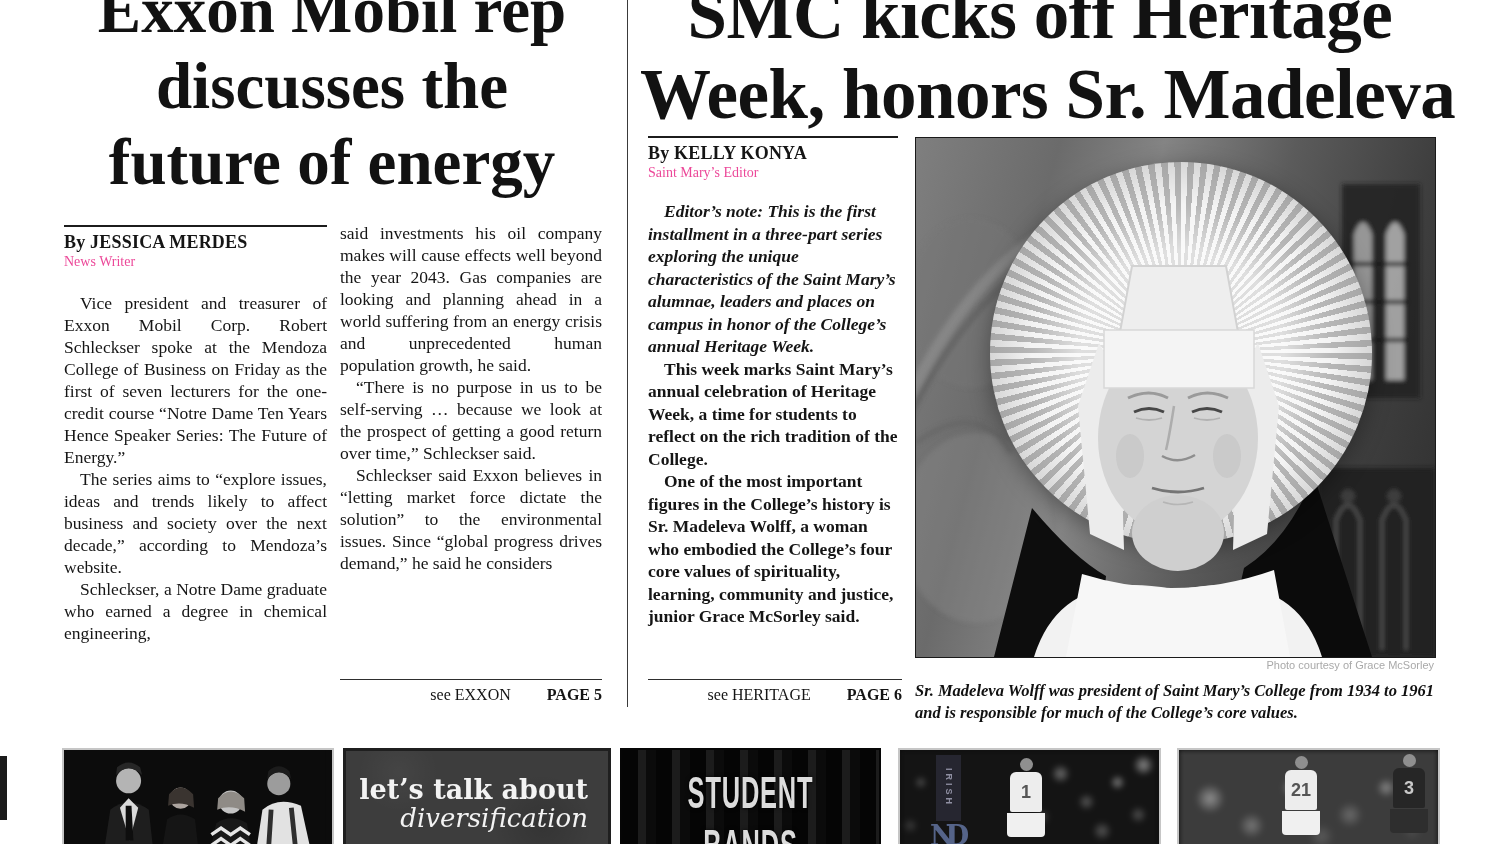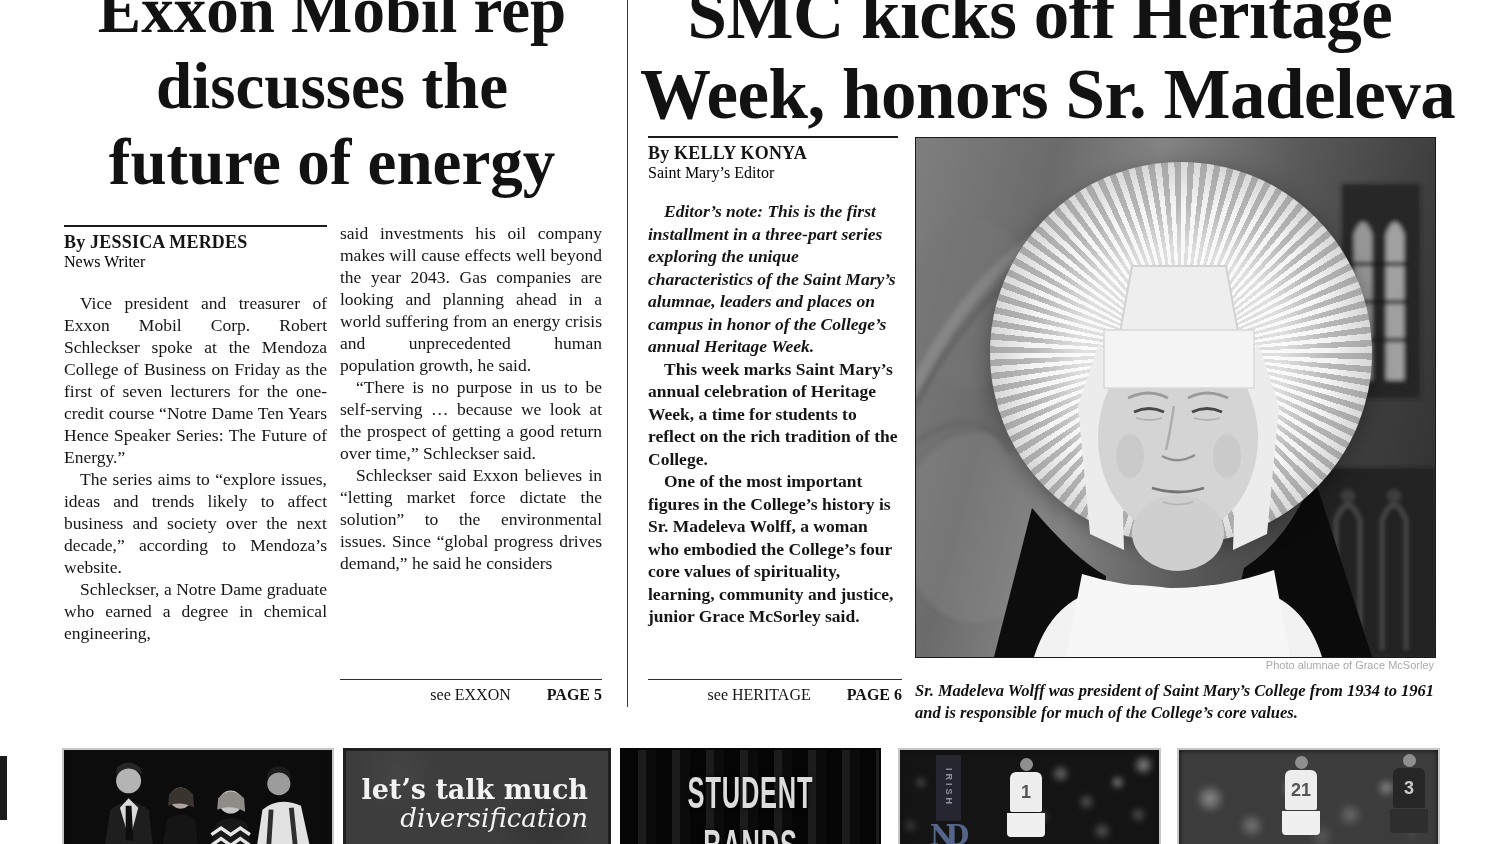--- a/index.html
+++ b/index.html
@@ -5,21 +5,21 @@
   html,body{margin:0;padding:0;background:#fff;}
   .page{position:relative;width:1500px;height:844px;background:#ffffff;overflow:hidden;
         font-family:"Liberation Serif",serif;color:#151515;}
 
   
   .abs{position:absolute;}
   .headline{font-weight:bold;text-align:center;color:#121212;}
   .hl-line{display:block;white-space:nowrap;}
   .byline-block{border-top:2px solid #1c1c1c;padding-top:5px;}
   .byline-name{font-weight:bold;font-size:18px;line-height:21px;letter-spacing:.2px;}
-  .byline-role{font-size:16px;line-height:17px;color:#000000;}
+  .byline-role{font-size:14px;line-height:17px;color:#ec4899;}
   .bodycol p{margin:0;text-indent:16px;font-size:17.5px;line-height:22px;}
   .justify p{text-align:justify;}
   .noindent{text-indent:0 !important;}
   .jump{border-top:1px solid #2e2e2e;padding-top:6px;text-align:right;font-size:16px;}
   .jump .pg{font-weight:bold;margin-left:32px;}
   .italic{font-style:italic;}
 
   
   .hl-left{left:62px;top:0;width:540px;margin-top:-28px;font-size:65px;line-height:76px;}
   .l-col1{left:64px;top:225px;width:263px;}
@@ -202,21 +202,21 @@
       <path d="M 276 274 Q 291 267 306 274" stroke="#474747" stroke-width="3" fill="none"></path>
       <path d="M 220 280 Q 233 284 246 280 M 278 280 Q 291 284 304 280" stroke="#b2b2b2" stroke-width="1.8" fill="none"></path>
       <path d="M 258 268 Q 253 300 250 312" stroke="#adadad" stroke-width="2.5" fill="none"></path>
       <path d="M 246 318 Q 262 327 279 317" stroke="#8e8e8e" stroke-width="2.5" fill="none"></path>
       <path d="M 236 350 Q 262 358 288 350" stroke="#757575" stroke-width="2.8" fill="none"></path>
       <path d="M 247 364 Q 262 369 277 364" stroke="#b5b5b5" stroke-width="1.6" fill="none"></path>
       <path d="M 118 519 Q 146 428 262 452 Q 378 428 406 519 Z" fill="#f2f2f2"></path>
       <path d="M 150 519 L 166 436 Q 262 466 358 432 L 374 519 Z" fill="#f7f7f7"></path>
     </svg>
   </div>
-  <div class="abs credit">Photo alumnae of Grace McSorley</div>
+  <div class="abs credit">Photo courtesy of Grace McSorley</div>
   <div class="abs caption">Sr. Madeleva Wolff was president of Saint Mary’s College from 1934 to 1961 and is responsible for much of the College’s core values.</div>
 
   <div class="abs thumb photothumb t1">
     <svg viewBox="0 0 268 108" width="264" height="104">
       <rect width="268" height="108" fill="#0c0c0c"></rect>
       <path d="M 38 108 L 45 62 Q 64 47 85 62 L 90 108 Z" fill="#1e1e1e"></path>
       <path d="M 55 60 L 64 50 L 74 60 L 65 94 Z" fill="#dadada"></path>
       <path d="M 61 58 L 67 58 L 69 94 L 61 94 Z" fill="#0e0e0e"></path>
       <circle cx="64" cy="32" r="13" fill="#b4b4b4"></circle>
       <path d="M 51 26 Q 64 12 78 26 L 76 18 Q 64 8 52 18 Z" fill="#262626"></path>
@@ -229,21 +229,21 @@
       <path d="M 157 50 Q 170 36 184 50 L 185 64 Q 170 56 156 62 Z" fill="#8f8b86"></path>
       <path d="M 196 108 L 203 62 Q 220 48 243 58 L 254 108 Z" fill="#e2e2e2"></path>
       <path d="M 212 62 L 209 108 M 233 60 L 238 108" stroke="#2e2e2e" stroke-width="5"></path>
       <circle cx="220" cy="35" r="12" fill="#9c9c9c"></circle>
       <path d="M 208 30 Q 220 16 233 30 L 231 22 Q 220 12 209 22 Z" fill="#1c1c1c"></path>
     </svg>
   </div>
 
   <div class="abs thumb t2">
     <div class="txt">
-      <span class="line1">let’s talk much</span>
+      <span class="line1">let’s talk about</span>
       <span class="line2">diversification</span>
     </div>
   </div>
 
   <div class="abs thumb t3">
     <div class="txt">STUDENT BANDS</div>
   </div>
 
   <div class="abs thumb photothumb t4">
     <div class="crowd c-dark"></div>

